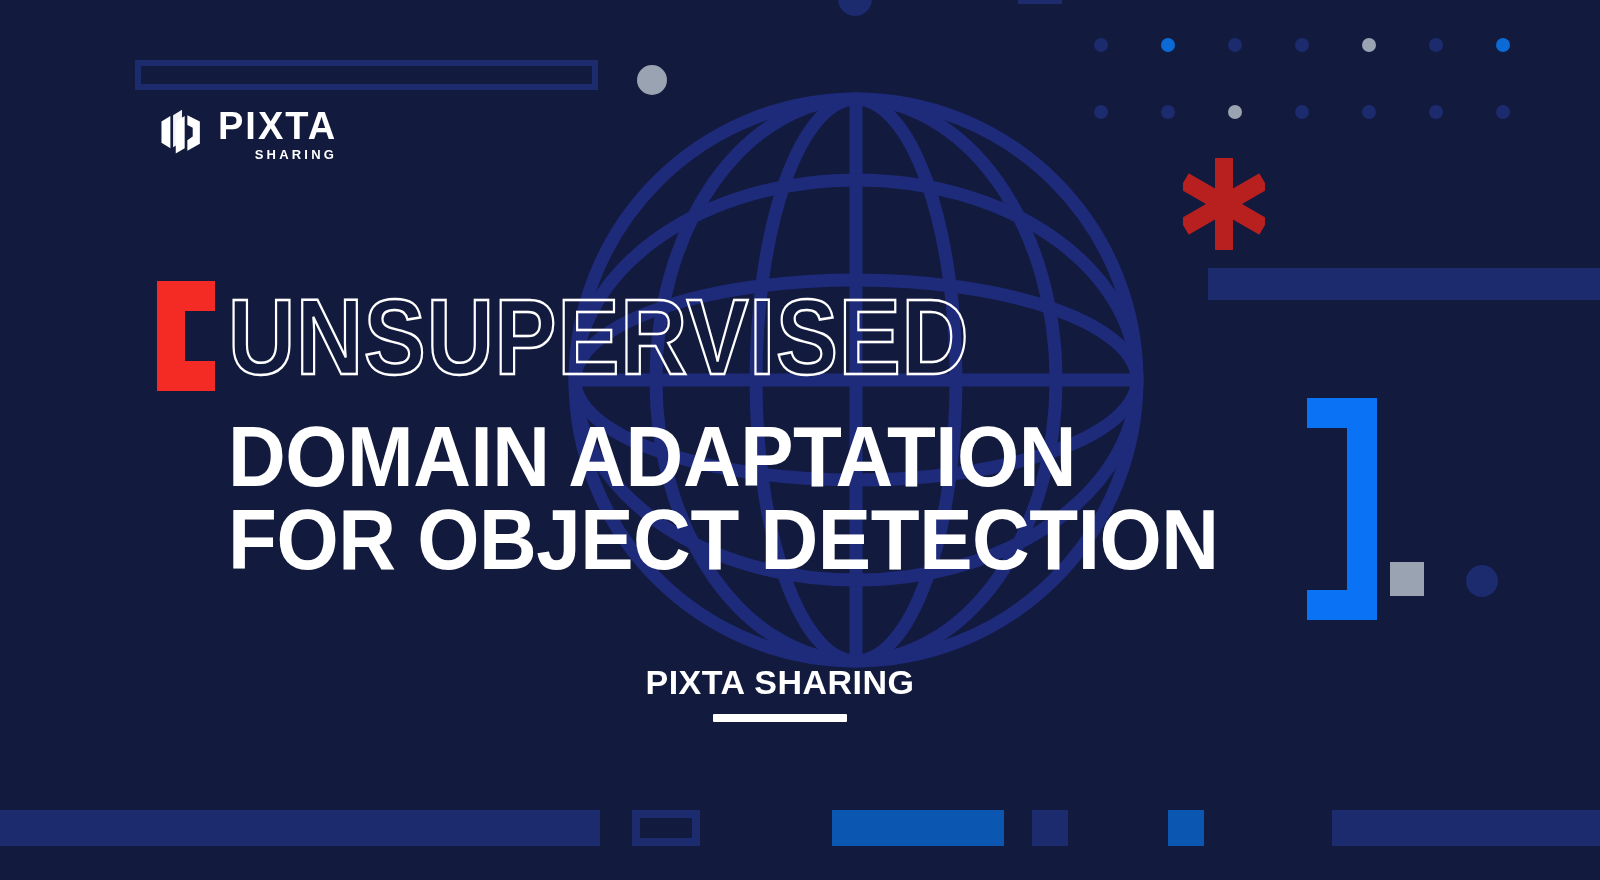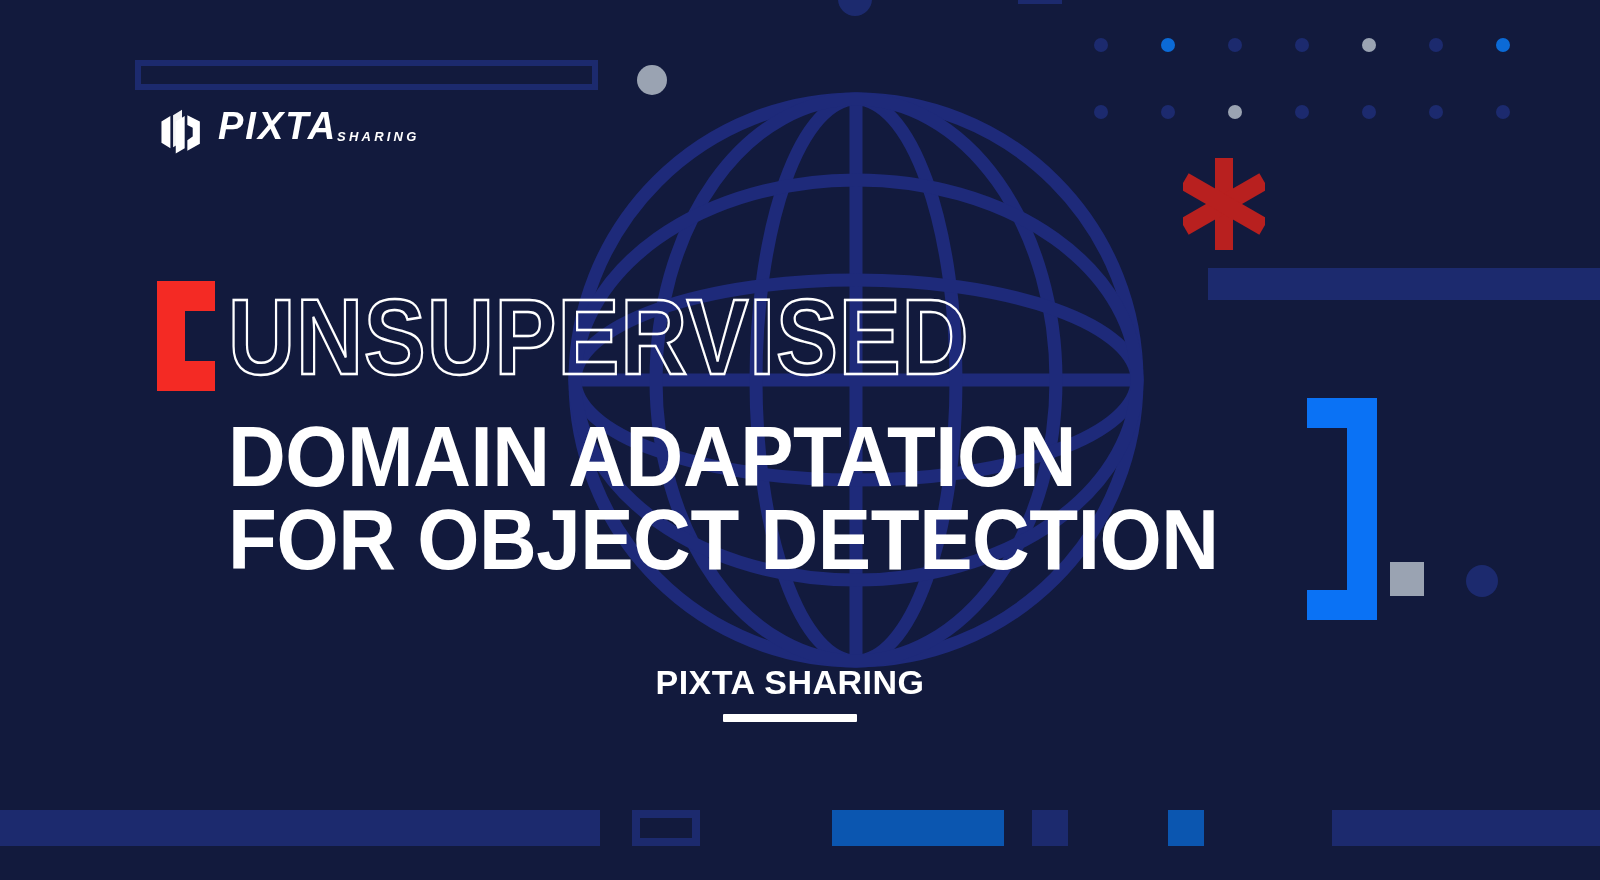--- a/index.html
+++ b/index.html
@@ -39,24 +39,23 @@
   
   #logo {
     position: absolute;
     left: 156px; top: 108px;
     display: flex;
     align-items: flex-start;
   }
   #logo-mark { width: 52px; height: 50px; display:block; }
   #logo-text-wrap {
     display: flex;
-    flex-direction: row;
+    flex-direction: column;
     align-items: flex-end;
     margin-left: 10px;
-    font-style: italic;
   }
   #logo-wordmark {
     color: #ffffff;
     font-size: 38px;
     font-weight: bold;
     letter-spacing: 2px;
     line-height: 0.95;
     font-family: "Liberation Sans", sans-serif;
   }
   #logo-sub {
@@ -117,21 +116,21 @@
     font-family: "Liberation Sans Narrow", "Liberation Sans", sans-serif;
     transform: scaleX(0.93);
     transform-origin: left top;
     white-space: nowrap;
   }
   #title-main .tline { display: block; }
 
   
   #subtitle-wrap {
     position: absolute;
-    left: 10px; top: 663px;
+    left: 0; top: 663px;
     width: 1560px;
     text-align: center;
   }
   #subtitle {
     color: #ffffff;
     font-size: 34px;
     font-weight: bold;
     letter-spacing: 0.5px;
     font-family: "Liberation Sans", sans-serif;
   }

